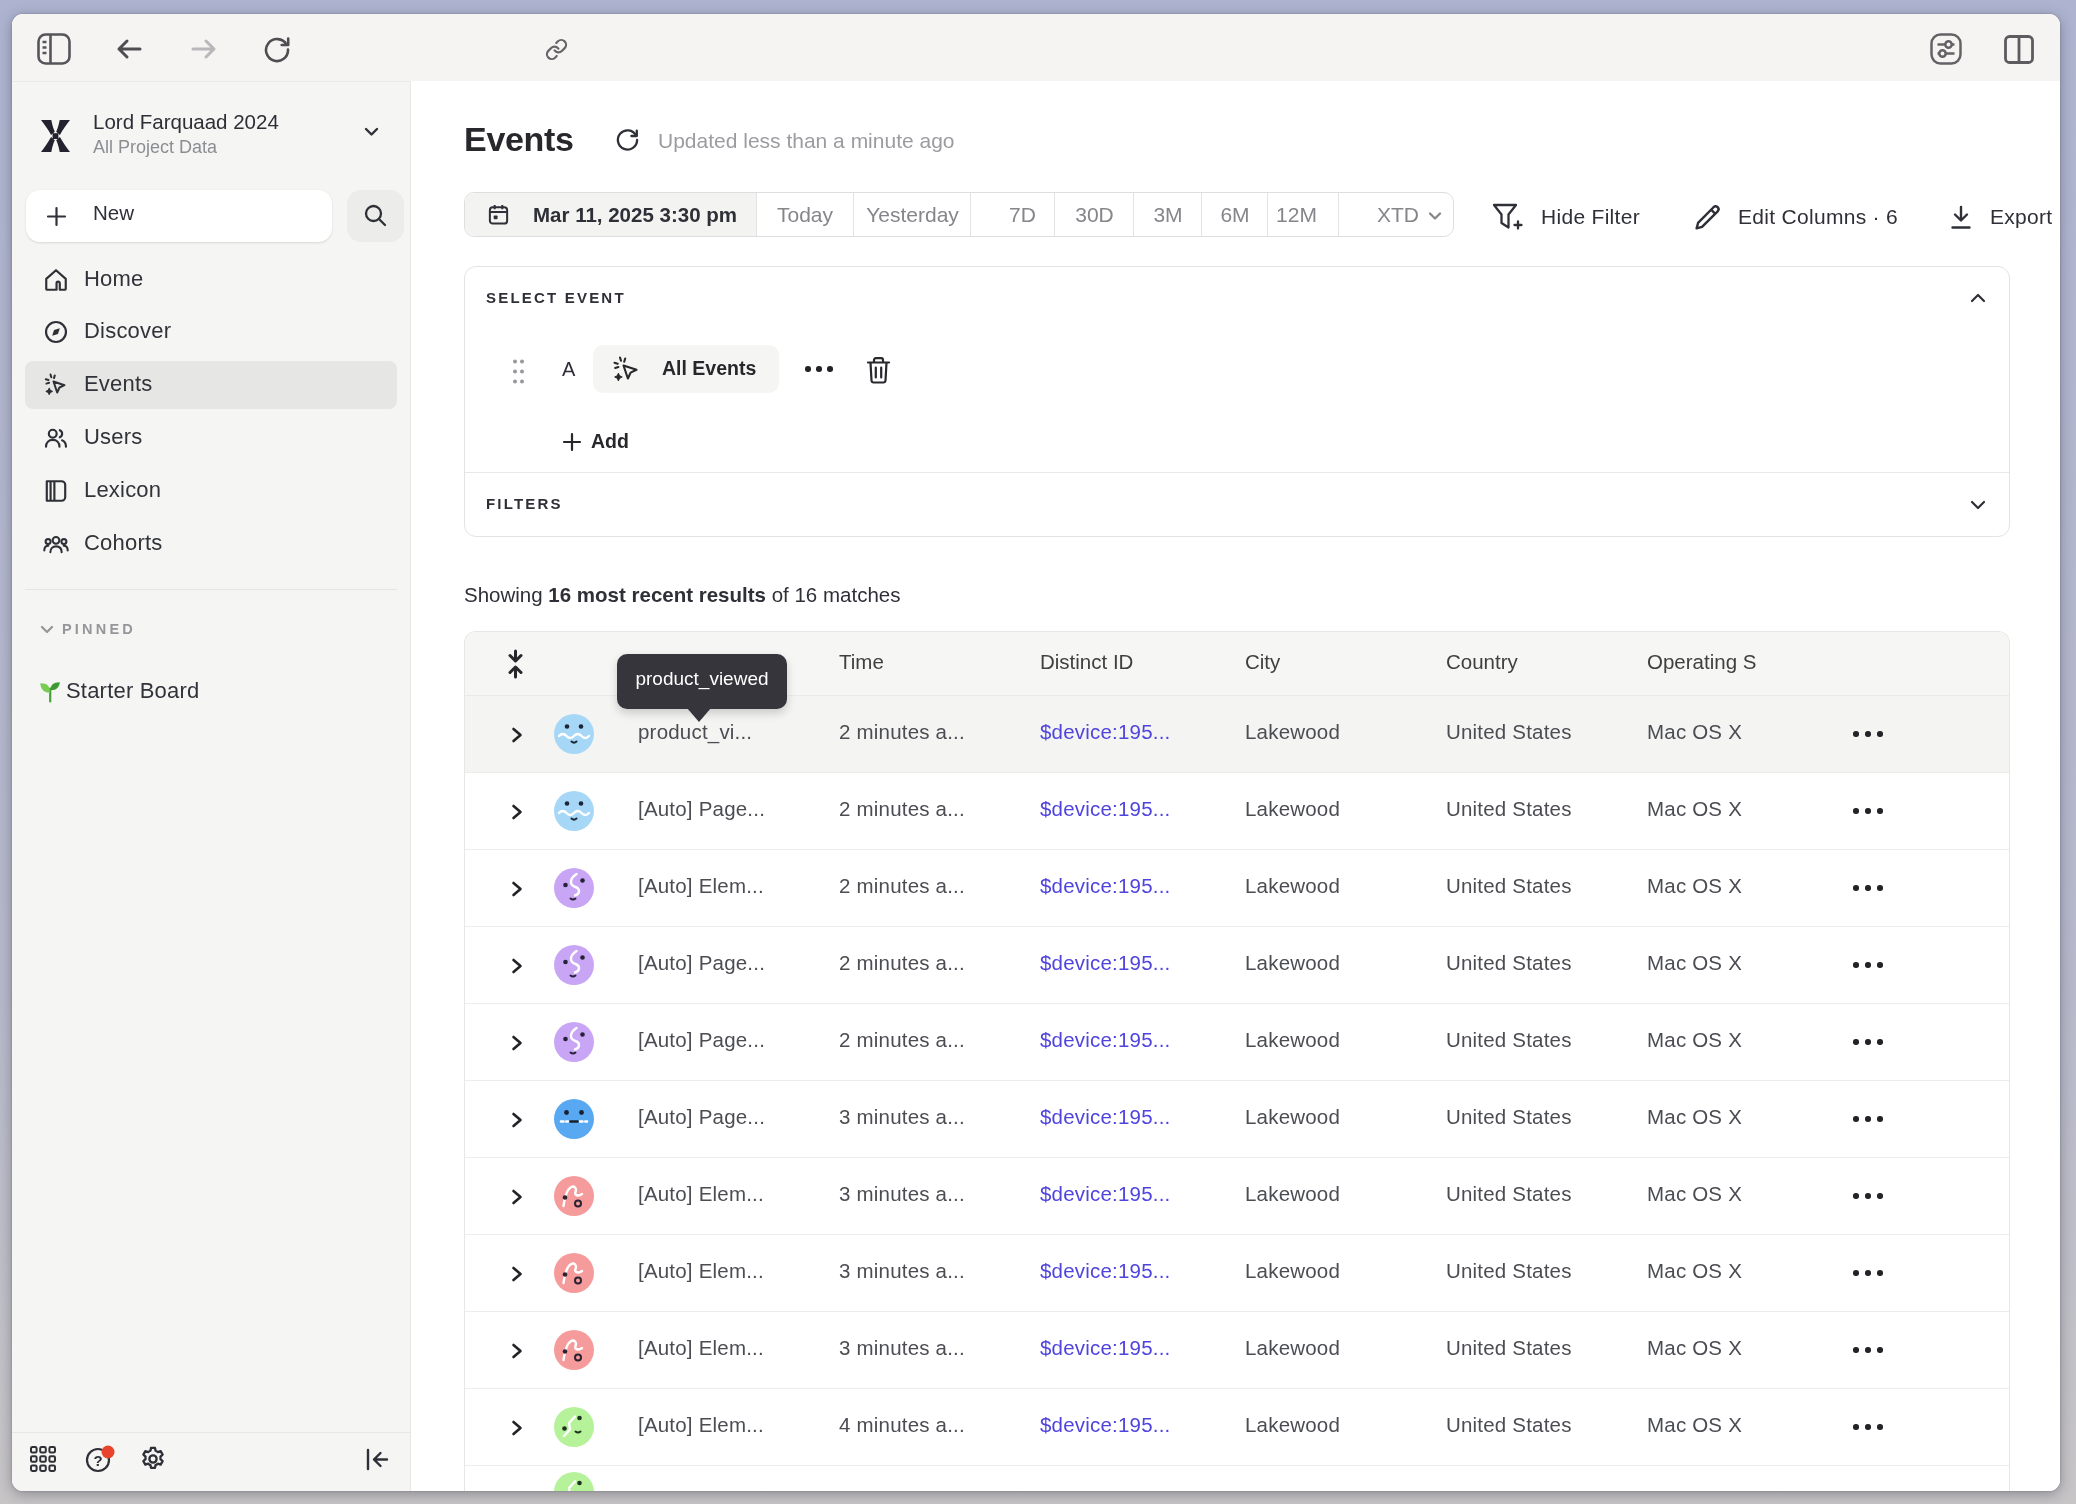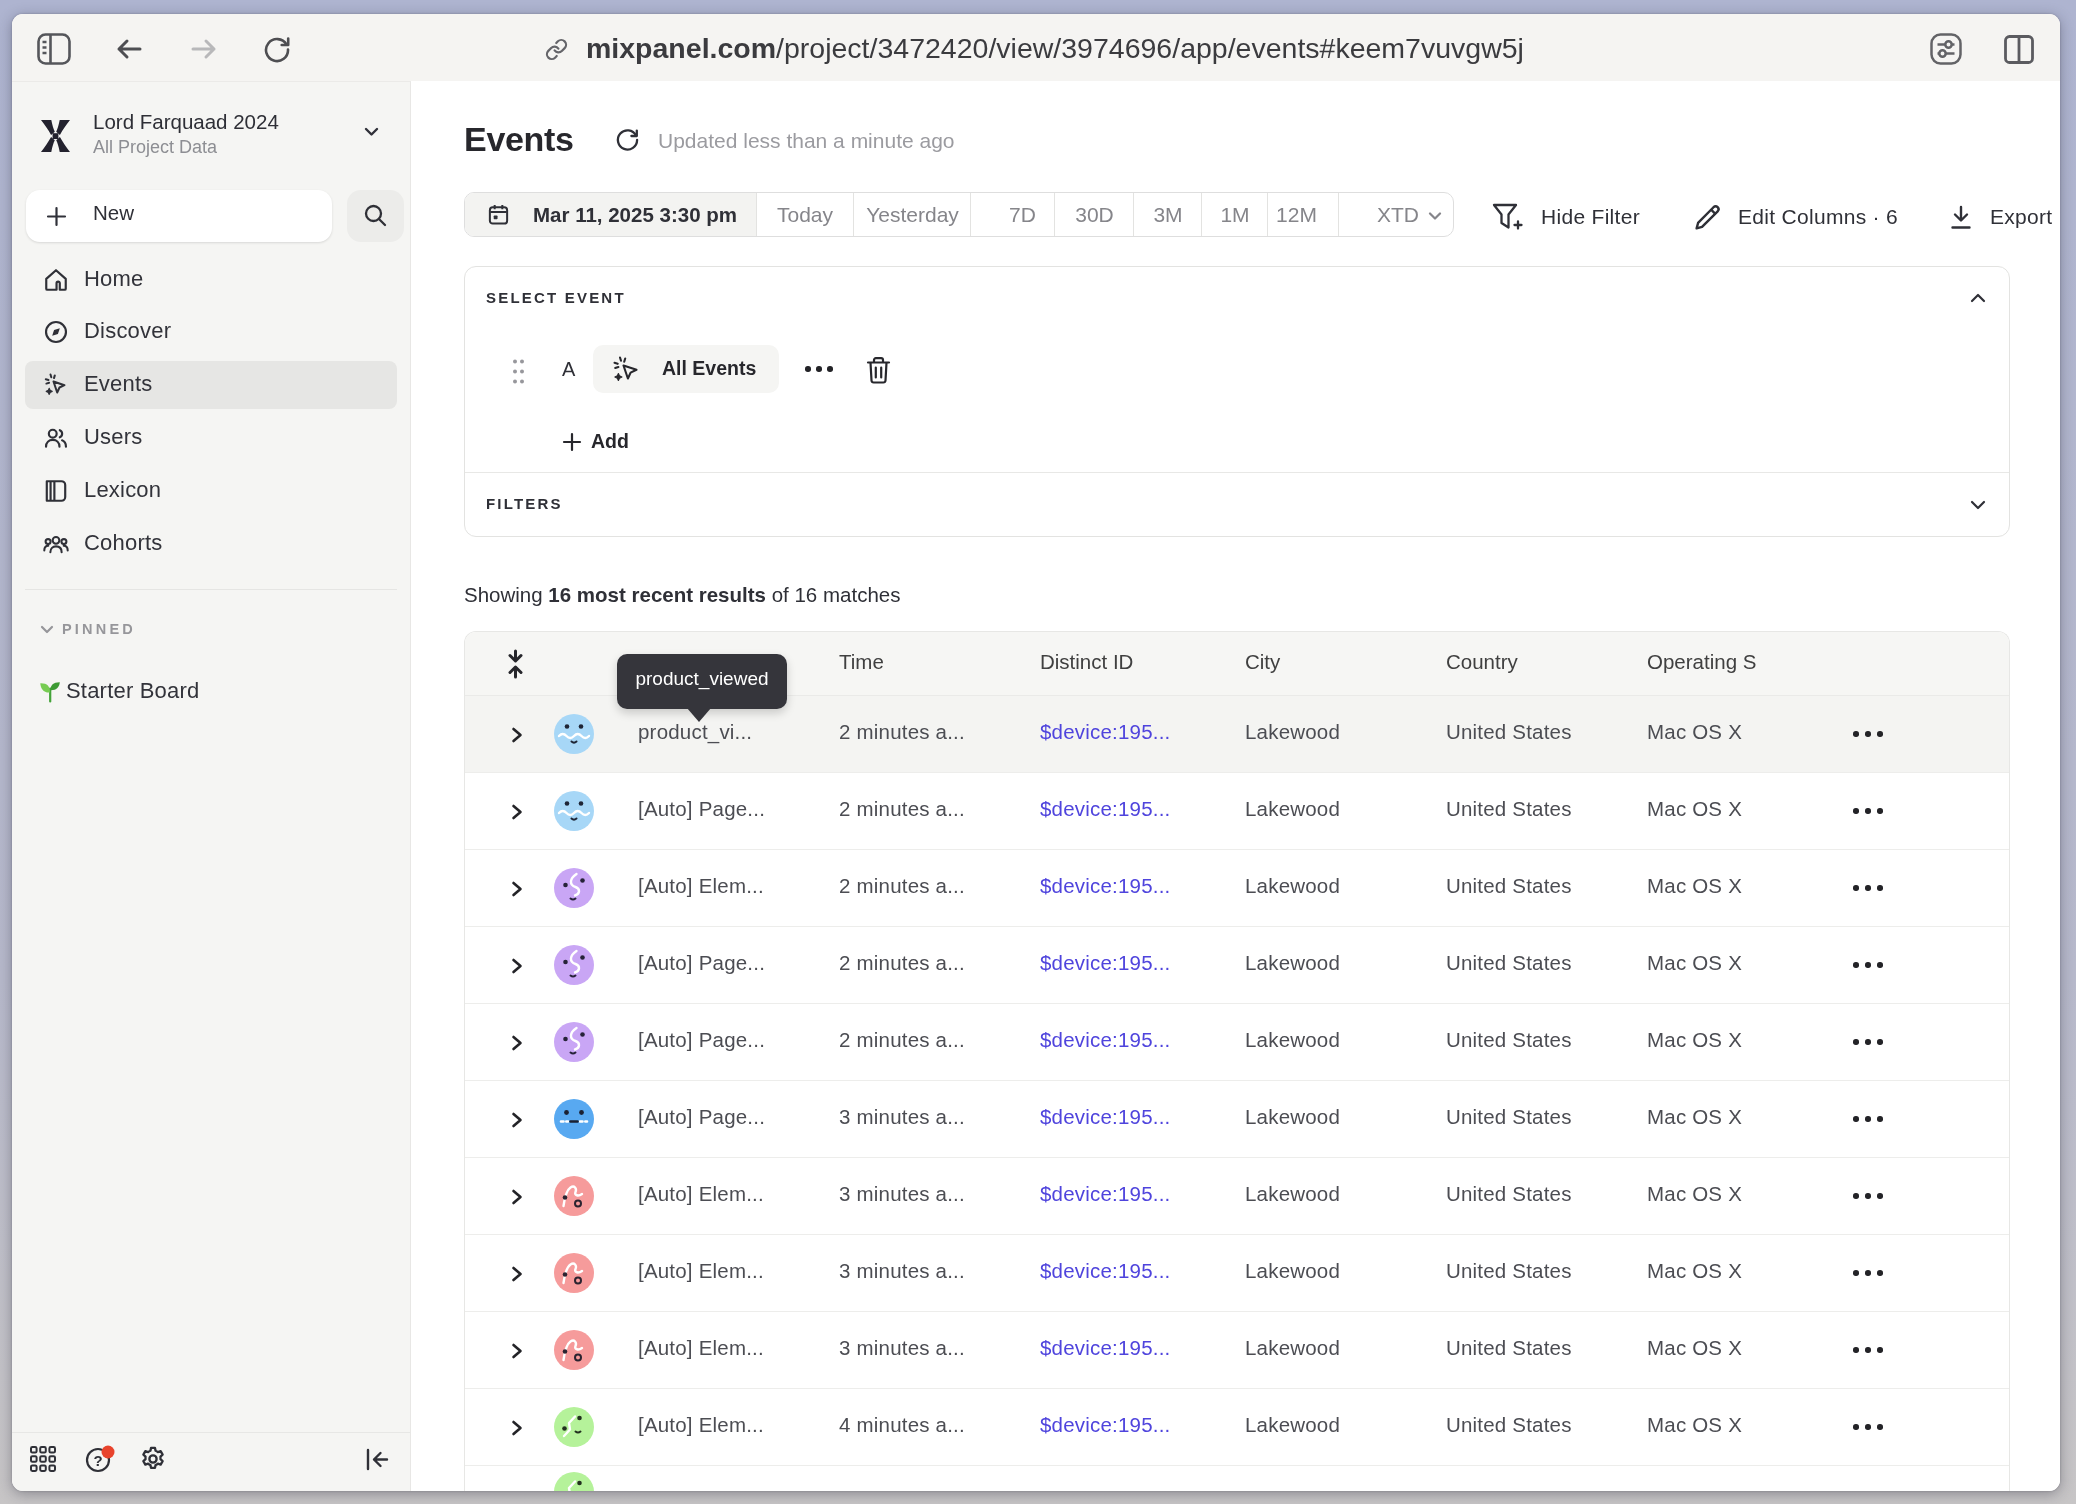--- a/index.html
+++ b/index.html
@@ -37,21 +37,20 @@
         <path d="M3 11 H24 M16 3 L24 11 L16 19"></path>
       </svg>
 <svg class="abs" style="left:251px;top:22px" width="28" height="27" viewBox="0 0 28 27" fill="none" stroke="#4e4e52" stroke-width="2.6" stroke-linecap="round">
         <path d="M23.5 8.5 A 11 11 0 1 0 25 13.5"></path>
         <path d="M25.2 2.5 L25.2 9 L18.7 9" stroke-linejoin="round"></path>
       </svg>
 <svg class="abs" style="left:533px;top:24px" width="23" height="23" viewBox="0 0 24 24" fill="none" stroke="#65656a" stroke-width="2.3" stroke-linecap="round" stroke-linejoin="round">
         <path d="M10 13a5 5 0 0 0 7.54.54l3-3a5 5 0 0 0-7.07-7.07l-1.72 1.71"></path>
         <path d="M14 11a5 5 0 0 0-7.54-.54l-3 3a5 5 0 0 0 7.07 7.07l1.71-1.71"></path>
       </svg>
-<div class="abs" style="left:574px;top:18px;font-size:28.5px;color:#3b3b3f"><span style="font-weight:700">mixpanel.com</span>/project/3472420/view/3974696/app/events#keem7vuvgw5j</div>
 <svg class="abs" style="left:1918px;top:19px" width="32" height="32" viewBox="0 0 32 32" fill="none" stroke="#636367" stroke-width="2.5">
         <rect x="1.5" y="1.5" width="29" height="29" rx="9"></rect>
         <line x1="7.5" y1="11.5" x2="24.5" y2="11.5"></line>
         <circle cx="18.5" cy="11.5" r="3.2" fill="#f5f4f2"></circle>
         <line x1="7.5" y1="20.5" x2="24.5" y2="20.5"></line>
         <circle cx="12.5" cy="20.5" r="3.2" fill="#f5f4f2"></circle>
       </svg>
 <svg class="abs" style="left:1992px;top:21px" width="30" height="29" viewBox="0 0 30 29" fill="none" stroke="#5b5b60" stroke-width="2.8">
         <rect x="1.5" y="1.5" width="27" height="26" rx="4"></rect>
         <line x1="15" y1="2" x2="15" y2="27"></line>
@@ -170,21 +169,21 @@
           <rect x="3" y="4.5" width="18" height="17" rx="3"></rect>
           <path d="M3.5 9.5 H20.5 M8 2 V6.5 M16 2 V6.5"></path>
           <rect x="7" y="13" width="4" height="4" rx="0.8" fill="#2f3037" stroke="none"></rect>
         </svg>
 <div class="abs" style="left:68px;top:10px;font-size:20.5px;font-weight:700;color:#2f3037">Mar 11, 2025 3:30 pm</div>
 <div class="abs seg" style="left:292px;width:97px">Today</div>
 <div class="abs seg" style="left:390px;width:116px">Yesterday</div>
 <div class="abs seg" style="left:526px;width:64px">7D</div>
 <div class="abs seg" style="left:591px;width:78px">30D</div>
 <div class="abs seg" style="left:670px;width:67px">3M</div>
-<div class="abs seg" style="left:738px;width:65px">1M</div>
+<div class="abs seg" style="left:738px;width:65px">6M</div>
 <div class="abs seg" style="left:790px;width:84px">12M</div>
 <div class="abs seg" style="left:884px;width:70px;border-right:none;text-align:right">XTD</div>
 <svg class="abs" style="left:963px;top:19px" width="14" height="9" viewBox="0 0 14 9" fill="none" stroke="#85858a" stroke-width="2.2" stroke-linecap="round" stroke-linejoin="round">
           <path d="M2 1.5 L7 6.5 L12 1.5"></path>
         </svg>
 </div>
 <svg class="abs" style="left:1080px;top:121px" width="36" height="31" viewBox="0 0 36 31" fill="none" stroke="#2f3037" stroke-width="2.3" stroke-linecap="round" stroke-linejoin="round">
         <path d="M3 3 H25 L17.5 12.5 V25.5 L10.5 21 V12.5 Z"></path>
         <path d="M27 19.5 V26.5 M23.5 23 H30.5" stroke-width="2.3"></path>
       </svg>

